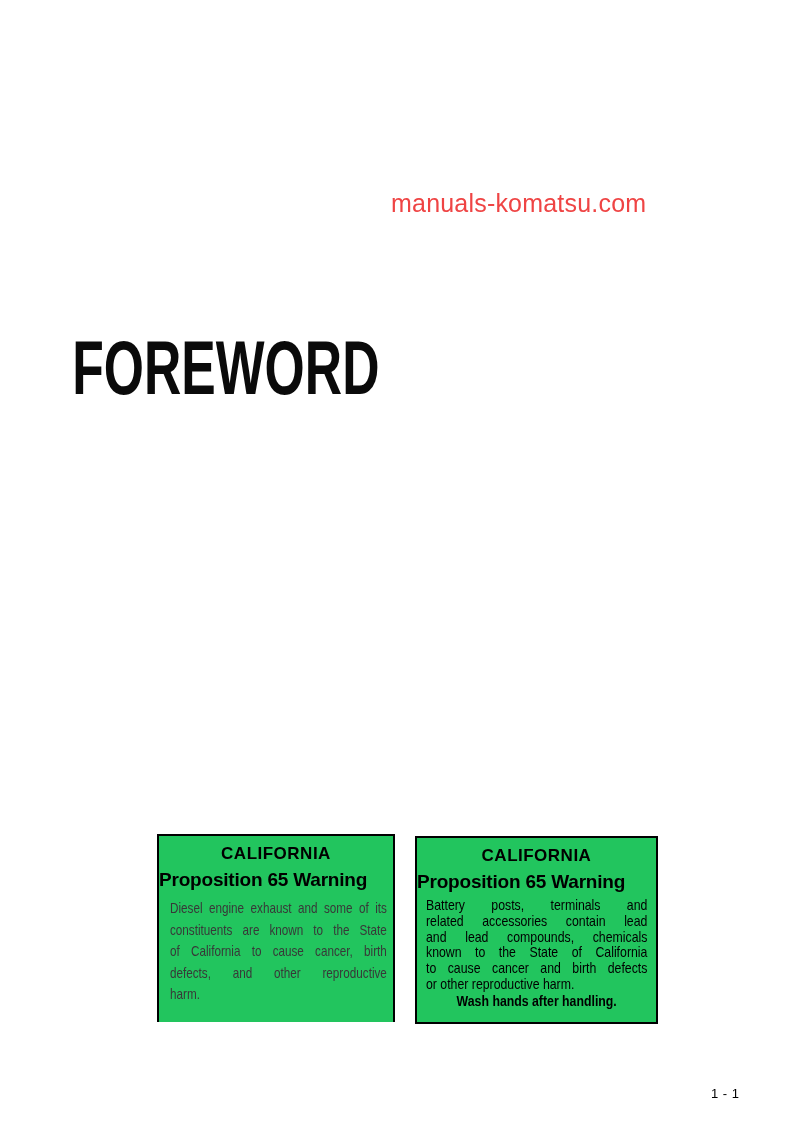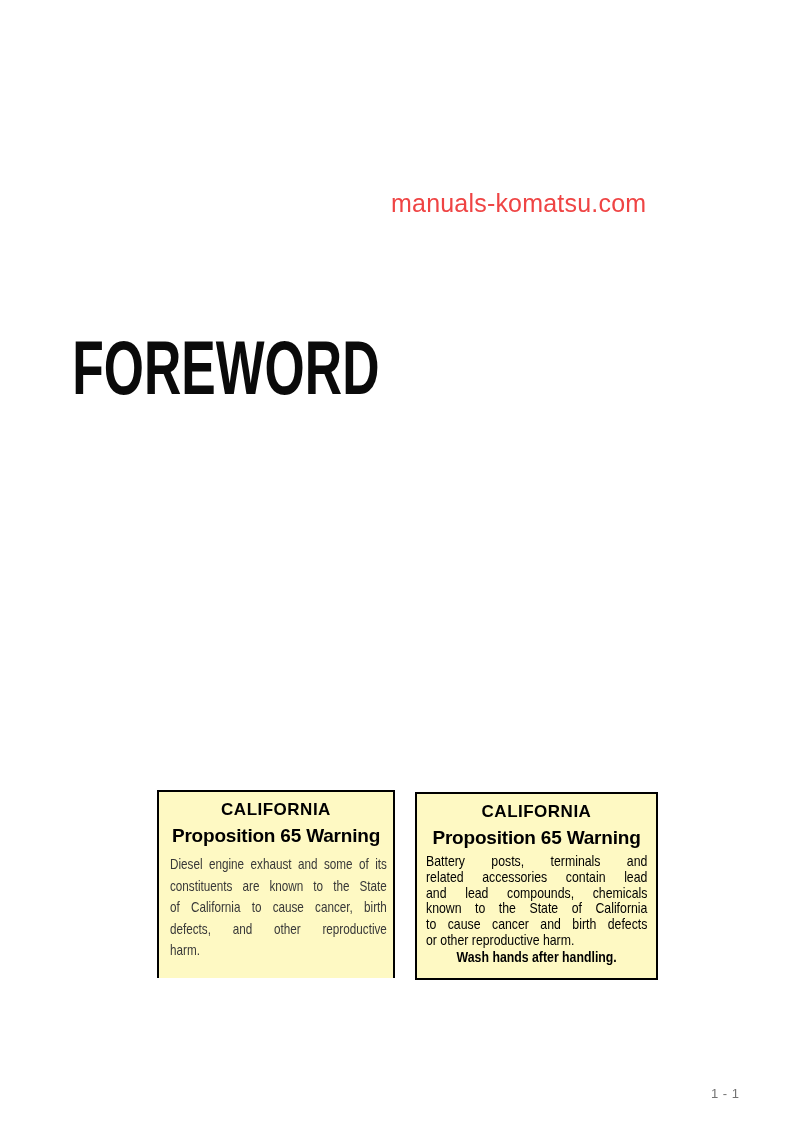--- a/index.html
+++ b/index.html
@@ -33,42 +33,43 @@
     letter-spacing: 0px;
     transform: scaleX(0.68);
     transform-origin: center;
     color: #0a0a0a;
     white-space: nowrap;
   }
   .warn-box {
     position: absolute;
     box-sizing: border-box;
     border: 2px solid #000000;
-    background: #fef9c3;
+    background: #22c55e;
+    margin-top: 44px;
   }
   .warn-box.left {
     left: 157px; top: 790px;
     width: 238px; height: 188px;
     border-bottom: none;
   }
   .warn-box.right {
     left: 415px; top: 792px;
     width: 243px; height: 188px;
   }
   .warn-region {
     text-align: center;
     font-weight: bold;
     font-size: 17px;
     letter-spacing: 0.5px;
     margin-top: 8px;
     line-height: 20px;
     color: #000000;
   }
   .warn-heading {
-    text-align: center;
+    text-align: left;
     font-weight: bold;
     font-size: 19px;
     letter-spacing: -0.2px;
     margin-top: 4px;
     line-height: 23px;
     color: #000000;
   }
   .warn-body {
     transform-origin: left top;
   }
@@ -102,21 +103,21 @@
     font-size: 15px;
     line-height: 16px;
     margin-top: 1px;
     color: #000000;
   }
   .page-number {
     position: absolute;
     left: 711px; top: 1086px;
     font-size: 13px;
     letter-spacing: 0.5px;
-    color: #737373;
+    color: #000000;
     white-space: nowrap;
   }
 </style>
 </head>
 <body>
 
 <div class="site-name">manuals-komatsu.com</div>
 
 <div class="title-wrap">
   <div class="title">FOREWORD</div>

